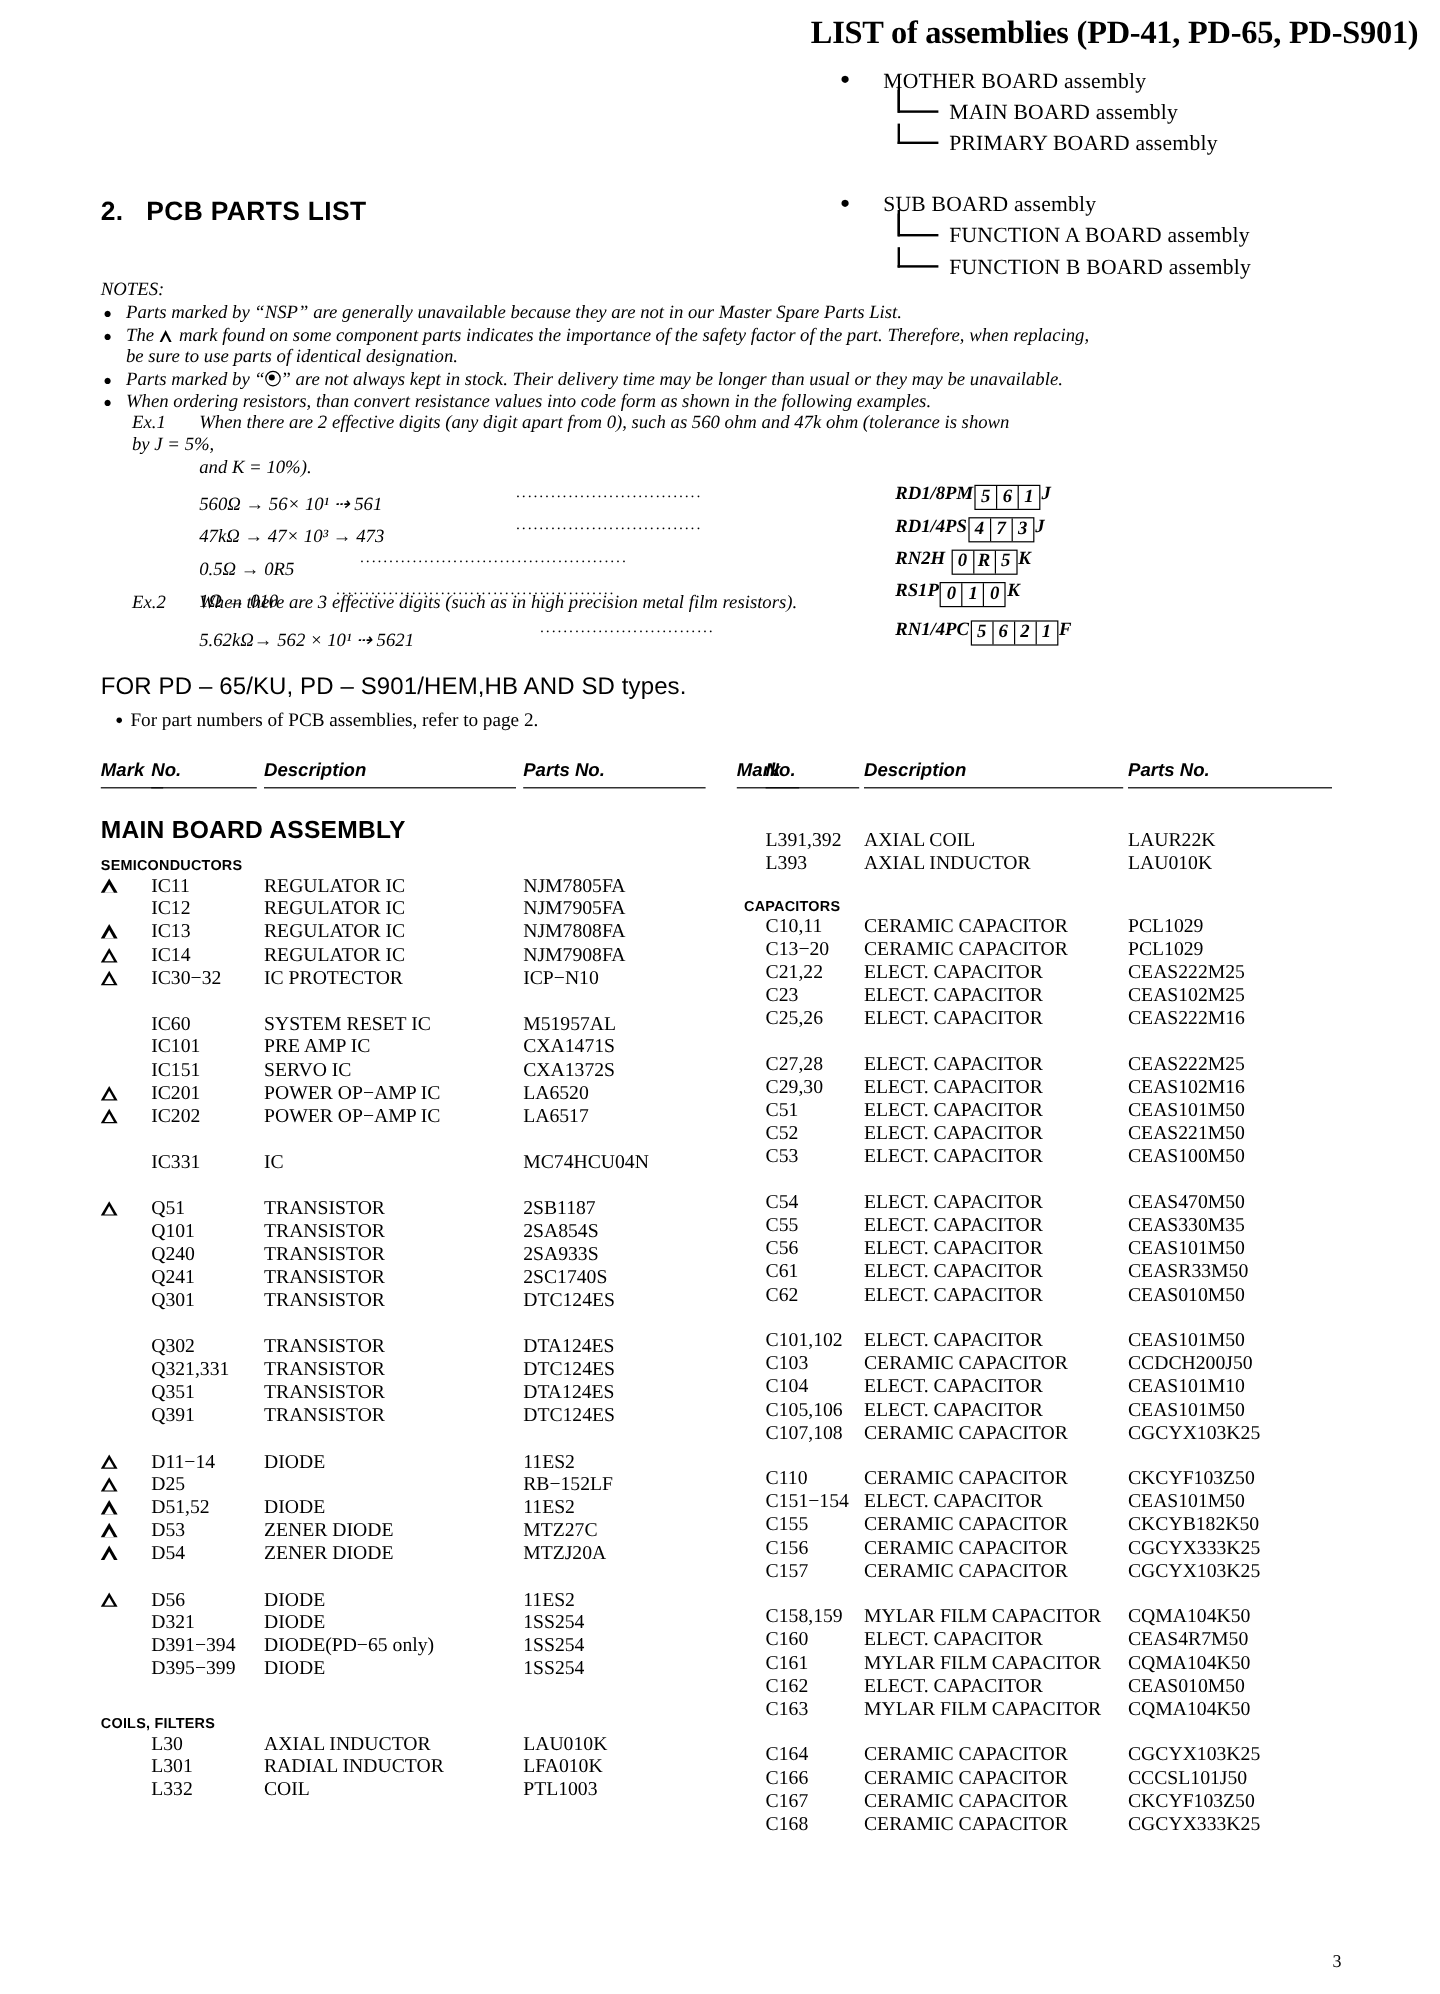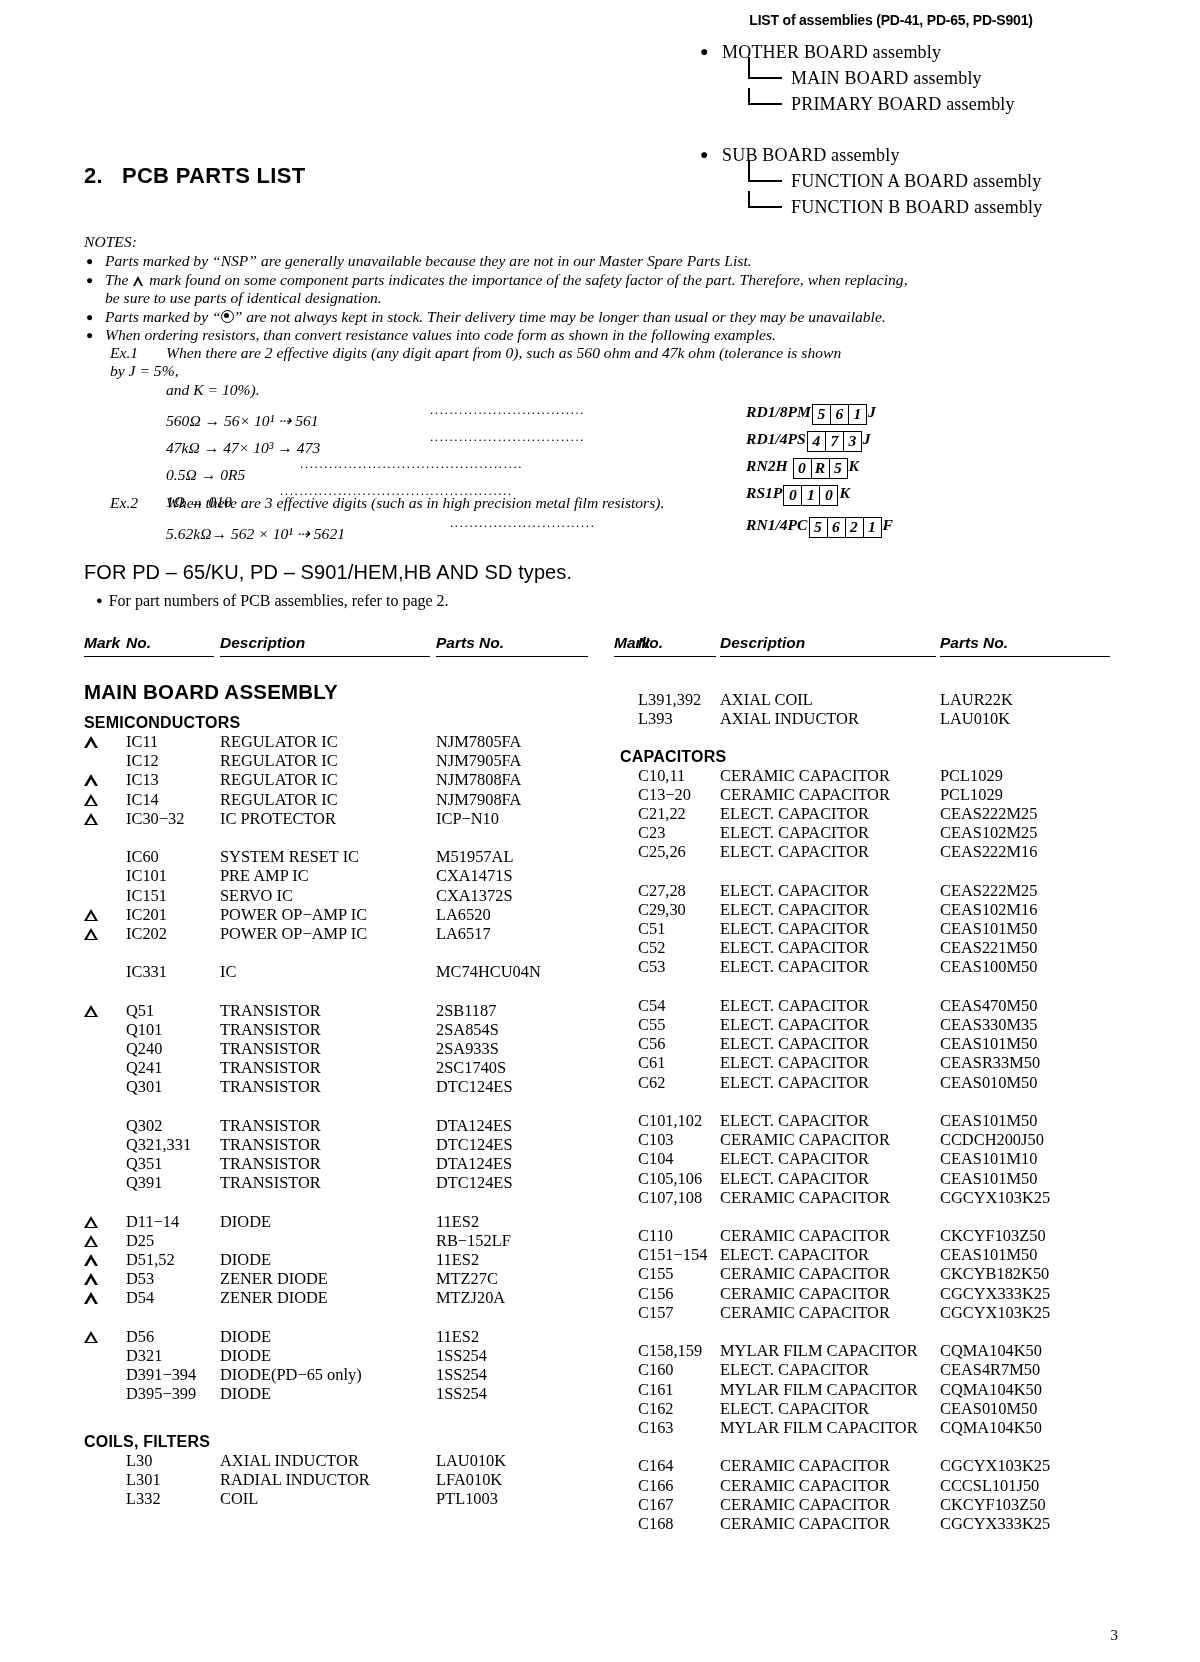--- a/index.html
+++ b/index.html
@@ -17,43 +17,43 @@
   }
 
   
   #assembly-block {
     position: absolute;
     left: 600px;
     top: 12px;
     width: 590px;
   }
   #assembly-title {
-    font-family: Liberation Sans, sans-serif;
+    font-family: Liberation Serif, serif;
     font-weight: bold;
-    font-size: 14px;
+    font-size: 27px;
     letter-spacing: -0.2px;
-    text-align: center;
+    text-align: right;
     padding-right: 8px;
   }
   .asm-group { margin-top: 14px; }
   #asm-group-2 { margin-top: 30px; }
   .asm-root {
     font-size: 18px;
     letter-spacing: 0.2px;
     padding-left: 100px;
     position: relative;
     white-space: nowrap;
   }
   .asm-root .bullet {
     position: absolute;
     left: 100px;
     top: 2px;
     font-size: 14px;
   }
-  .asm-root .rtxt { margin-left: 22px; }
+  .asm-root .rtxt { margin-left: 36px; }
   .asm-child {
     font-size: 18px;
     letter-spacing: 0.2px;
     padding-left: 148px;
     position: relative;
     white-space: nowrap;
     margin-top: 5px;
   }
   .asm-child .tee {
     display: inline-block;
@@ -261,21 +261,21 @@
   .parts-col {
     position: absolute;
     font-size: 16.4px;
   }
   #col-left  { left: 84px;  top: 680px; width: 500px; }
   #col-right { left: 620px; top: 680px; width: 500px; }
 
   .group-head {
     font-family: "Liberation Sans", sans-serif;
     font-weight: bold;
-    font-size: 16px;
+    font-size: 12px;
     letter-spacing: 0.2px;
   }
   .group-head.big { font-size: 20.5px; }
   .row {
     position: relative;
     height: 19.2px;
     white-space: nowrap;
   }
   .c-mark {
     position: absolute;

